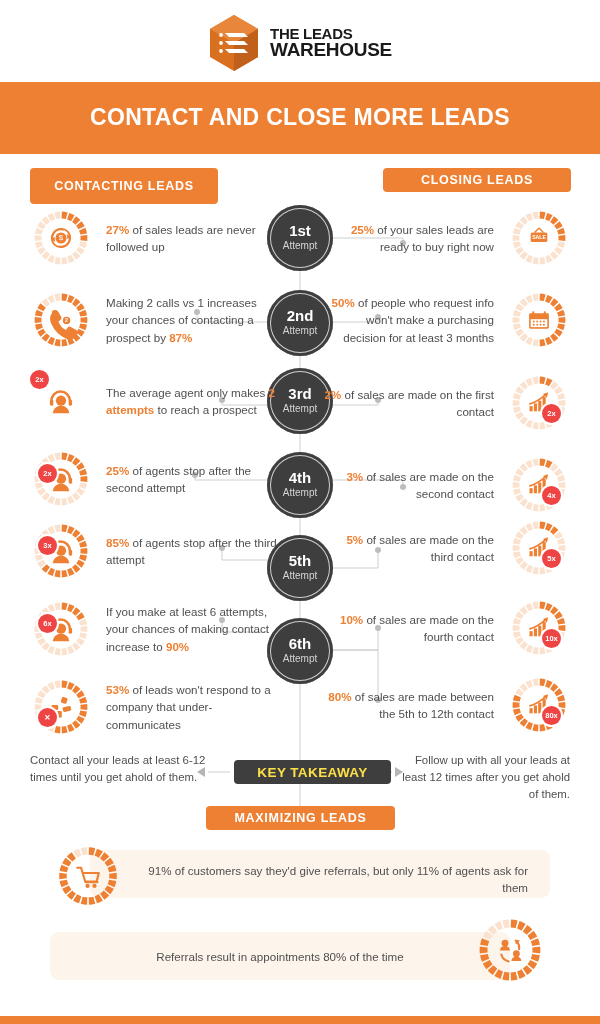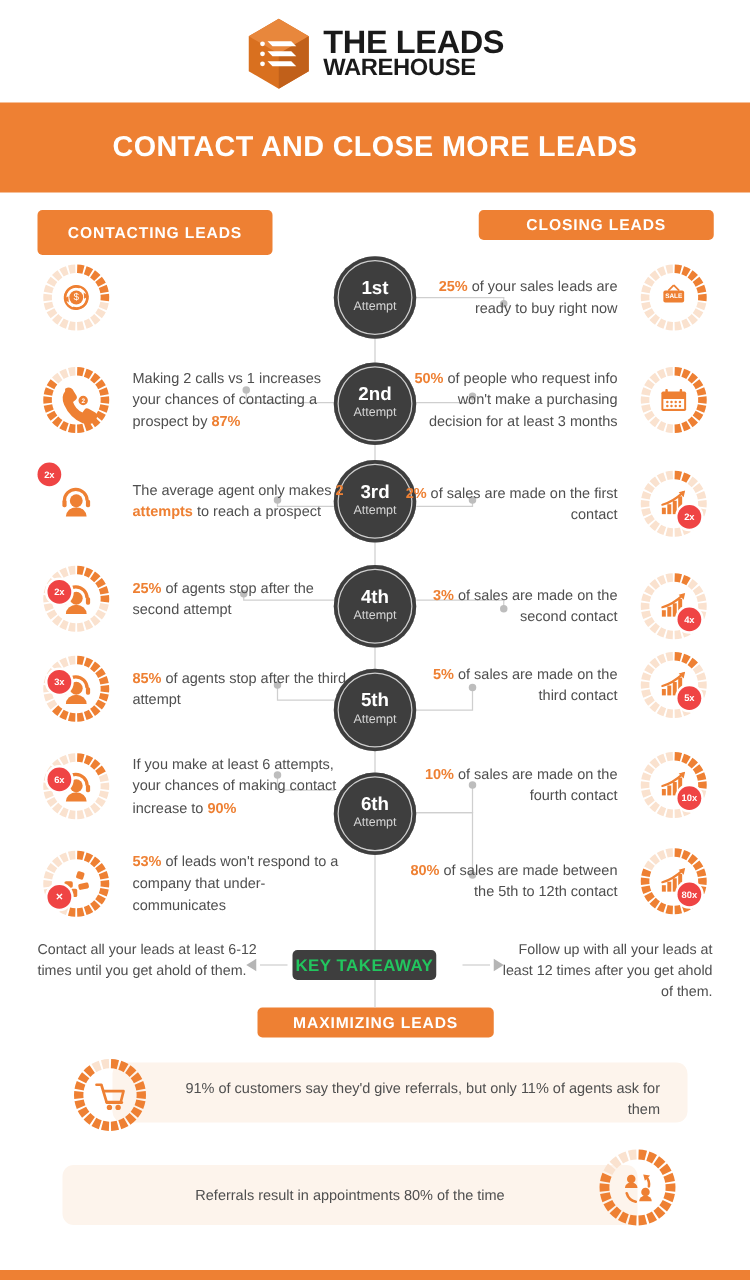--- a/index.html
+++ b/index.html
@@ -11,21 +11,21 @@
     overflow:hidden;
     position:relative;
   }
   .page{position:relative;width:600px;height:1024px;}
 
   
   .logo-wrap{position:absolute;top:10px;left:0;width:600px;height:66px;
     display:flex;align-items:center;justify-content:center;gap:10px;}
   .logo-mark{width:52px;height:58px;position:relative;flex:0 0 auto;}
   .logo-text{display:flex;flex-direction:column;line-height:0.92;}
-  .logo-l1{font-size:26px;font-weight:bold;letter-spacing:-0.3px;color:#1a1a1a;}
+  .logo-l1{font-size:15px;font-weight:bold;letter-spacing:-0.3px;color:#1a1a1a;}
   .logo-l2{font-size:19px;font-weight:bold;letter-spacing:-0.3px;color:#1a1a1a;}
 
   
   .title-band{position:absolute;top:82px;left:0;width:600px;height:72px;
     background:#ee8033;display:flex;flex-direction:column;
     align-items:center;justify-content:center;}
   .title-band div{color:#fff;font-size:23px;font-weight:bold;letter-spacing:0.3px;line-height:1.18;}
 
   
   .pill{position:absolute;background:#ee8033;color:#fff;font-size:12.5px;
@@ -56,22 +56,22 @@
   .ico{flex:0 0 auto;width:66px;height:66px;position:relative;}
 
   
   .ring{position:absolute;inset:0;}
   .badge{position:absolute;width:19px;height:19px;border-radius:50%;
     background:#ef4444;color:#fff;font-size:7.5px;font-weight:bold;
     display:flex;align-items:center;justify-content:center;
     box-shadow:0 0 0 2px #ffffff;}
 
   
-  .kt-box{position:absolute;left:234px;top:760px;width:115px;height:24px;
-    background:#3e3e3e;color:#22c55e;border-radius:4px;font-size:13.5px;
+  .kt-box{position:absolute;left:234px;top:760px;width:157px;height:24px;
+    background:#3e3e3e;color:#fde047;border-radius:4px;font-size:13.5px;
     font-weight:bold;letter-spacing:0.4px;
     display:flex;align-items:center;justify-content:center;}
   #pill-max{left:206px;top:806px;width:189px;height:24px;}
   .kt-left{position:absolute;left:30px;top:752px;width:180px;
     font-size:11.4px;line-height:1.5;text-align:left;color:#4f4f4f;}
   .kt-right{position:absolute;right:30px;top:752px;width:180px;
     font-size:11.4px;line-height:1.5;text-align:right;color:#4f4f4f;}
 
   
   .panel{position:absolute;background:#fdf4ec;border-radius:9px;}
@@ -221,20 +221,21 @@
           <g fill="none" stroke="#ee8033" stroke-width="1.782" stroke-linecap="round">
         <path d="M24.683999999999997 35.376 a 8.91 8.91 0 1 1 5.94 5.94"></path>
         <path d="M41.316 30.624 a 8.91 8.91 0 1 1 -5.94 -5.94"></path>
       </g>
       <polygon points="23.1,33.99 27.06,36.96 26.664,32.01" fill="#ee8033"></polygon>
       <polygon points="42.9,32.01 38.94,29.04 39.336,33.99" fill="#ee8033"></polygon>
       <circle cx="33" cy="33" r="5.5440000000000005" fill="#ee8033"></circle>
       <text x="33" y="35.376" font-size="7.920000000000001" fill="#fff" text-anchor="middle" font-family="Liberation Sans">$</text>
         </svg>
       </div>
+    <div class="txt"><span class="hl">27%</span> of sales leads are never followed up</div>
   </div>
 
   <div class="row left" style="top:287px;">
     <div class="ico" style="width: 66px; height: 66px;">
         <svg class="ring" width="66" height="66" viewBox="0 0 66 66">
           <path d="M33.82924403966259 6.613026806344685 A26.400000000000002 26.400000000000002 0 0 1 39.63841559568682 7.448259582193977 L37.91242754080825 14.091712090823542 A19.536 19.536 0 0 0 33.61364058935032 13.473639836695067 Z" fill="#ee8033"></path>
           <path d="M41.229723254622726 7.915509669273284 A26.400000000000002 26.400000000000002 0 0 1 46.5682702796514 10.353542404642429 L43.04052000694204 16.241621379435397 A19.536 19.536 0 0 0 39.08999520842082 14.437477155262233 Z" fill="#ee8033"></path>
           <path d="M47.963479235542096 11.250188755589154 A26.400000000000002 26.400000000000002 0 0 1 52.398904399169034 15.093506537797513 L47.355189255385085 19.74919483797016 A19.536 19.536 0 0 0 44.072974634301154 16.905139679135974 Z" fill="#ee8033"></path>
           <path d="M53.48498312003542 16.346908197819122 A26.400000000000002 26.400000000000002 0 0 1 56.657954653992704 21.284148277243126 L50.5068864439546 24.330269725159916 A19.536 19.536 0 0 0 48.15888750882621 20.676712066386152 Z" fill="#ee8033"></path>
           <path d="M57.346915501029045 22.792762098111368 A26.400000000000002 26.400000000000002 0 0 1 59.00037812202376 28.42393864641344 L52.24027981029758 29.613714598345943 A19.536 19.536 0 0 0 51.01671747076149 25.44664395260241 Z" fill="#ee8033"></path>

